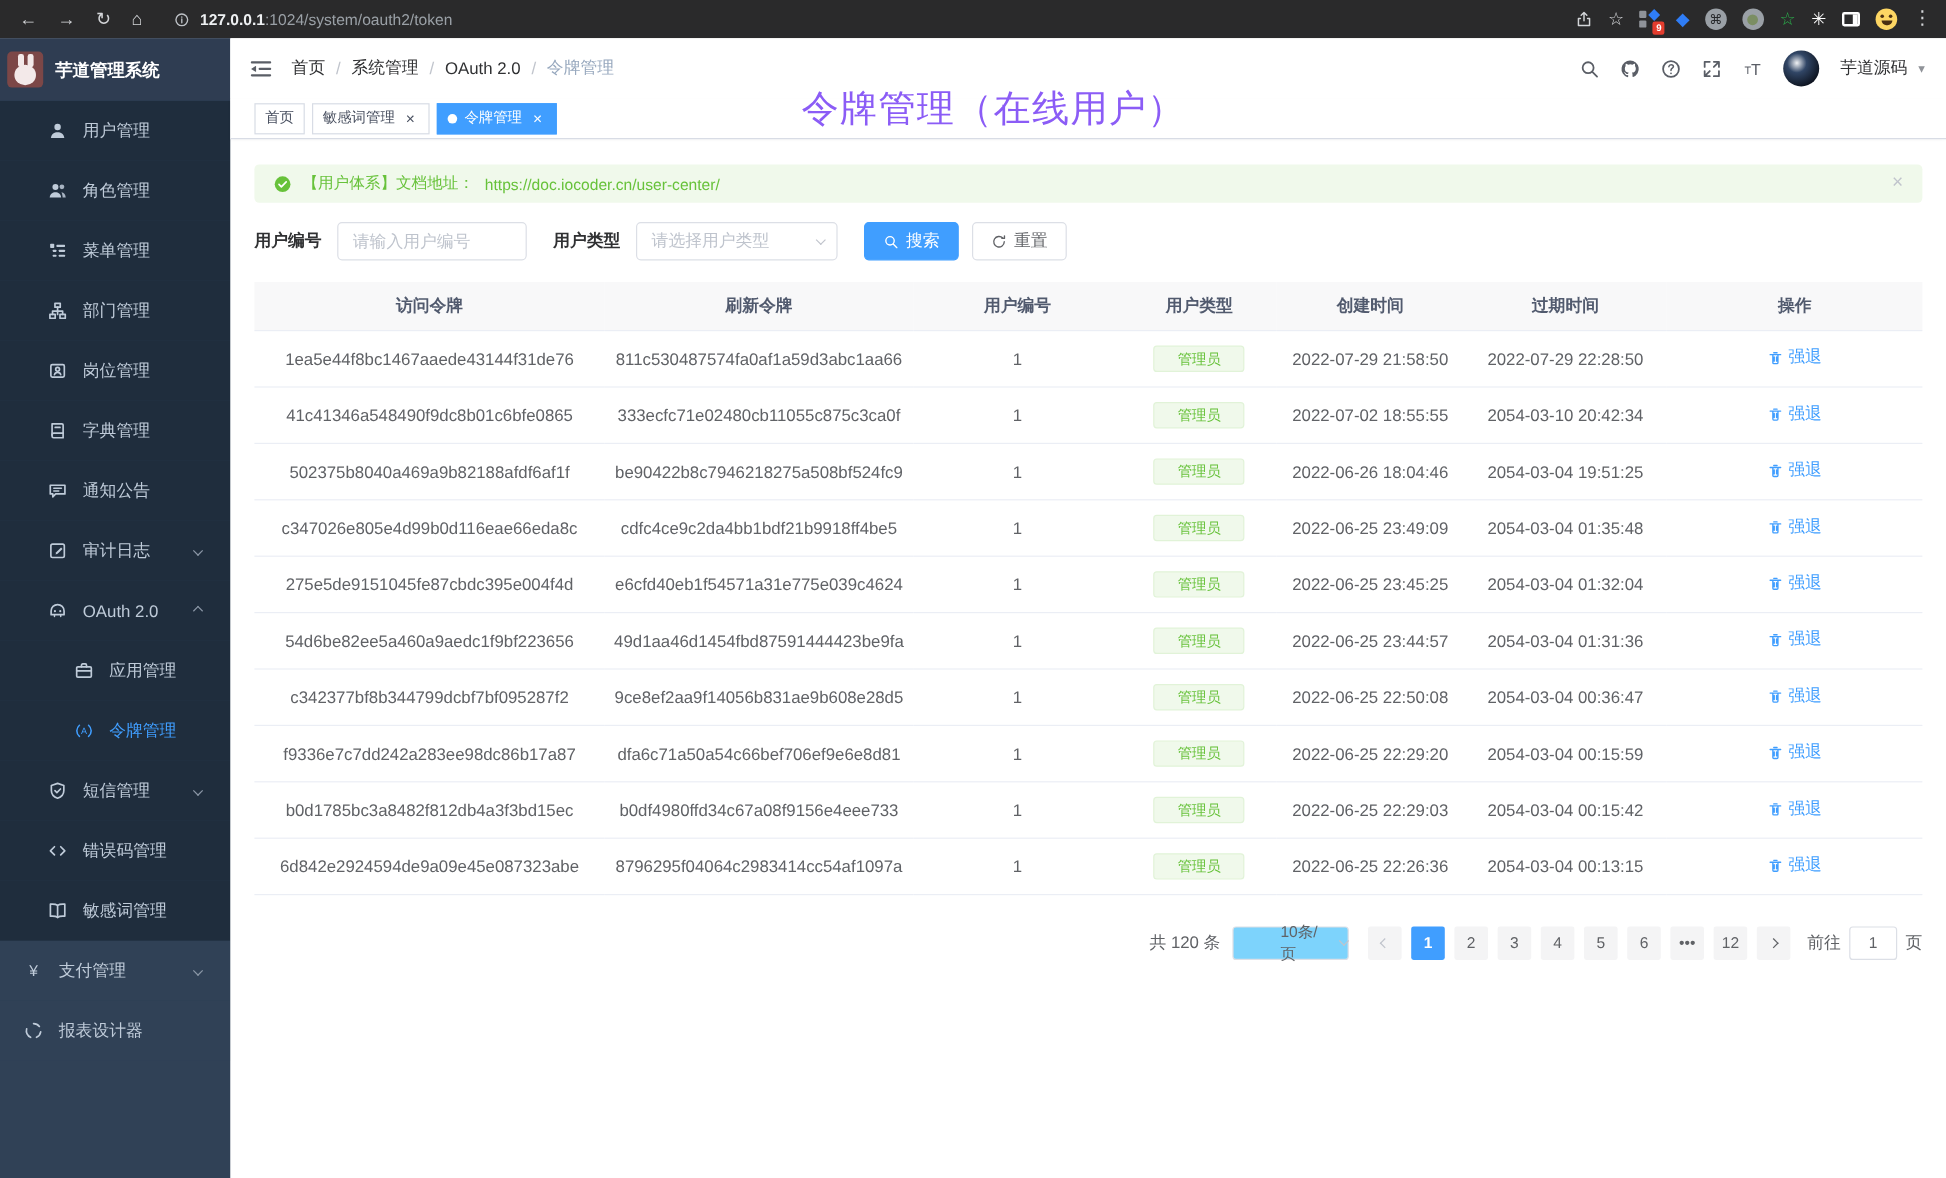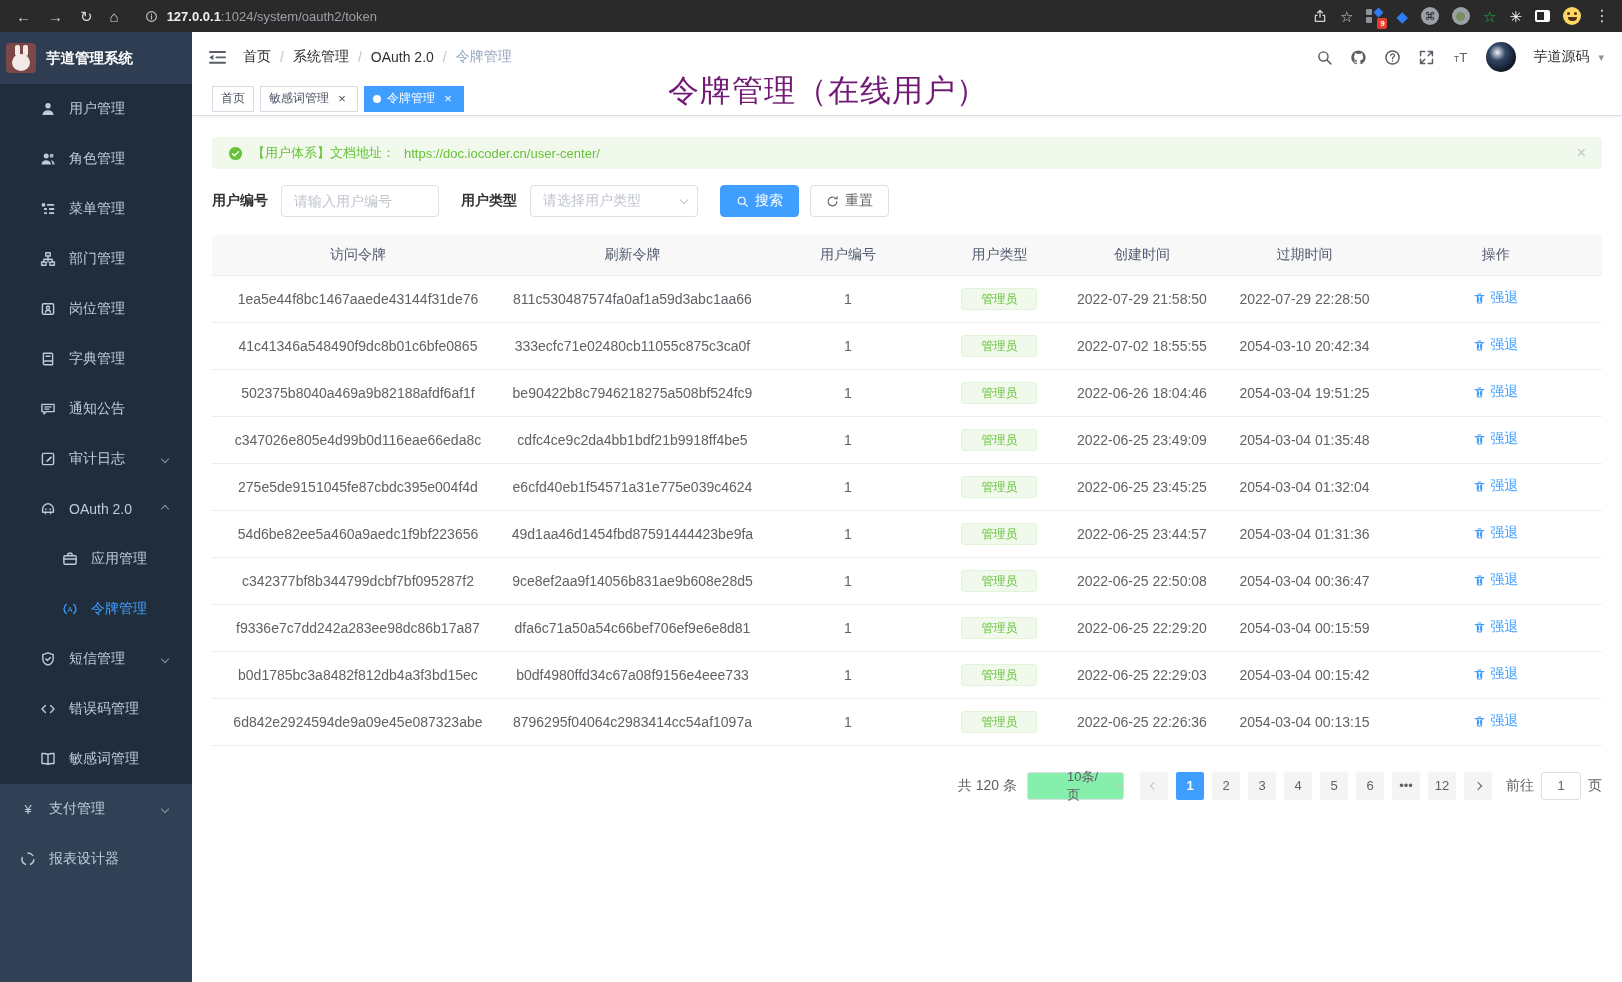--- a/index.html
+++ b/index.html
@@ -83,21 +83,21 @@
   .user-caret { color:#909399; font-size:11px; margin-left:-8px; cursor:pointer; }
 
   .tagbar { height:34px; display:flex; align-items:center; gap:6px; padding:0 20px;
     border-bottom:1px solid #d8dce5; box-shadow:0 1px 3px rgba(0,21,41,.06); background:#fff; }
   .tag { height:26px; display:inline-flex; align-items:center; gap:6px; padding:0 8px;
     border:1px solid #d8dce5; background:#fff; color:#495060; font-size:12px; cursor:pointer; white-space:nowrap; }
   .tag.active { background:#409eff; border-color:#409eff; color:#fff; }
   .tag-dot { width:8px; height:8px; border-radius:50%; background:#fff; }
   .tag-close { font-style:normal; font-size:13px; width:14px; text-align:center; line-height:14px; border-radius:50%; }
 
-  .annotation { position:absolute; left:476px; top:38px; z-index:9; font-size:31px; color:#701a75;
+  .annotation { position:absolute; left:476px; top:38px; z-index:9; font-size:31px; color:#8b5cf6;
     letter-spacing:1px; white-space:nowrap; pointer-events:none; }
 
   
   .content { padding:21px 20px 0 20px; }
   .alert { height:32px; background:#f0f9eb; border-radius:4px; display:flex; align-items:center;
     gap:9px; padding:0 16px; font-size:13px; color:#67c23a; }
   .alert-ic { display:inline-flex; } .alert-ic svg { width:15px; height:15px; }
   .alert-link { color:#67c23a; text-decoration:none; cursor:pointer; }
   .alert-close { margin-left:auto; color:#c0c4cc; font-size:16px; line-height:1; cursor:pointer; }
 
@@ -110,33 +110,33 @@
   .f-select { width:168px; height:32px; border:1px solid #dcdfe6; border-radius:4px; padding:0 10px 0 12px;
     display:flex; align-items:center; justify-content:space-between; color:#bfc4cd; font-size:14px; cursor:pointer; background:#fff; }
   .f-select .chev { color:#c0c4cc; margin-top:-3px; }
   .btn { height:32px; border-radius:4px; font-size:14px; display:inline-flex; align-items:center; gap:6px;
     padding:0 15px; cursor:pointer; font-family:inherit; }
   .btn svg { width:13px; height:13px; }
   .btn-search { background:#409eff; border:1px solid #409eff; color:#fff; margin-right:11px; }
   .btn-reset { background:#fff; border:1px solid #dcdfe6; color:#606266; }
 
   .token-table { width:100%; border-collapse:collapse; table-layout:fixed; margin-top:18px; }
-  .token-table th { height:40px; background:#f8f8f9; font-size:14px; font-weight:400; color:#515a6e;
+  .token-table th { height:40px; background:#f8f8f9; font-size:14px; font-weight:700; color:#515a6e;
     border-bottom:1px solid #ebeef5; white-space:nowrap; }
   .token-table td { height:47px; font-size:14px; color:#606266; text-align:center;
     border-bottom:1px solid #ebeef5; white-space:nowrap; overflow:hidden; }
   .type-tag { display:inline-block; padding:1px 19px; line-height:18px; font-size:12px; color:#67c23a;
     background:#f0f9eb; border:1px solid #e1f3d8; border-radius:3px; }
   .action-link { color:#409eff; display:inline-flex; align-items:center; gap:4px; cursor:pointer; text-decoration:none; }
   .action-link .ic { display:inline-flex; } .action-link svg { width:13px; height:13px; }
 
   .pagination { display:flex; align-items:center; justify-content:flex-end; margin-top:26px;
     font-size:14px; color:#606266; }
   .pg-total { margin-right:10px; white-space:nowrap; }
-  .pg-size { width:97px; height:28px; border:1px solid #dcdfe6; border-radius:3px; background:#86efac;
+  .pg-size { width:97px; height:28px; border:1px solid #dcdfe6; border-radius:3px; background:#7dd3fc;
     display:flex; align-items:center; justify-content:center; gap:9px; font-size:13px; color:#606266; cursor:pointer;padding-left:39px; }
   .pg-size .chev { color:#c0c4cc; margin-top:-3px; }
   .pager { display:flex; align-items:center; margin-left:12px; }
   .page-btn { min-width:28px; height:28px; border:none; background:#f4f4f5; border-radius:2px;
     font-size:13px; color:#606266; margin:0 4px; cursor:pointer; display:inline-flex; align-items:center;
     justify-content:center; font-family:inherit; }
   .page-btn.active { background:#409eff; color:#fff; font-weight:700; }
   .page-btn.nav .chev { width:6px; height:6px; }
   .page-btn.disabled { color:#c0c4cc; cursor:default; }
   .pg-goto { display:flex; align-items:center; gap:7px; margin-left:10px; white-space:nowrap; }

